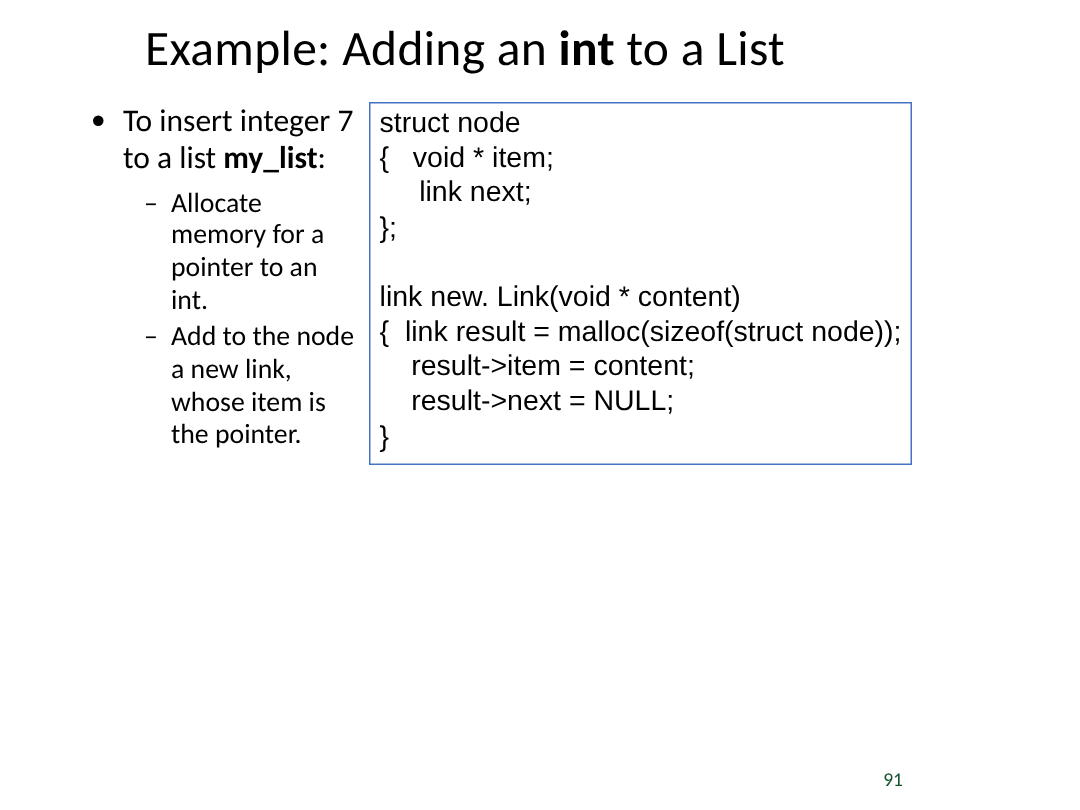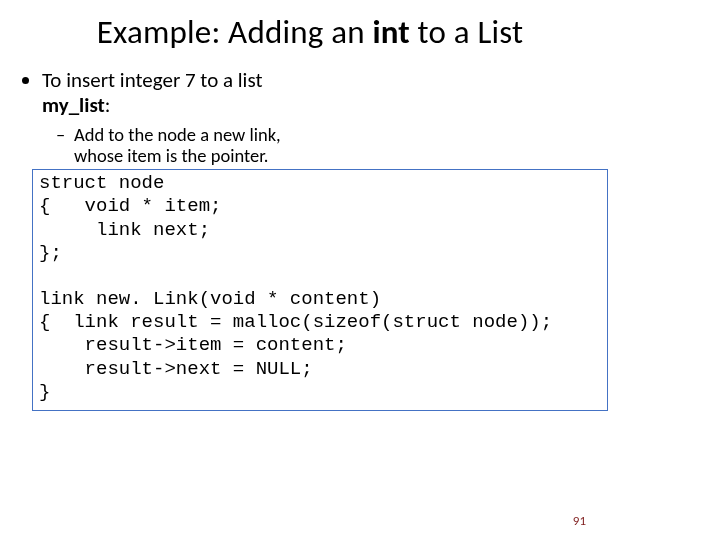--- a/index.html
+++ b/index.html
@@ -21,23 +21,24 @@
   }
   .title {
     text-align: center;
     font-size: 33px;
     padding-top: 12px;
     letter-spacing: 0.2px;
   }
   .title .bold { font-weight: 700; }
   .content {
     display: flex;
-    flex-direction: column;
+    flex-direction: row;
     margin-top: 16px;
     padding: 0 12px 0 22px;
+    margin-left: 40px;
   }
   .left {
     width: 260px;
     font-size: 21px;
     line-height: 1.18;
   }
   .left ul {
     list-style: disc;
     margin: 0;
     padding-left: 20px;
@@ -62,48 +63,49 @@
   }
   .right {
     flex: 1;
     margin-left: 10px;
   }
   .codebox {
     border: 1.5px solid #4472c4;
     padding: 2px 6px 6px 6px;
     font-size: 19px;
     line-height: 1.22;
-    font-family: Liberation Mono, monospace;
+    font-family: Liberation Sans, sans-serif;
     white-space: pre;
   }
   .pagenum {
     position: absolute;
-    right: 34px;
+    right: 18px;
     bottom: 12px;
-    color: #7f1d1d;
+    color: #14532d;
     font-size: 13px;
   }
   .bold { font-weight: 700; }
 </style>
 </head>
 <body>
 
 <div class="slide">
 
   <div class="title">
     <span>Example: Adding an </span><span class="bold">int</span><span> to a List</span>
   </div>
 
   <div class="content">
 
     <div class="left">
       <ul>
         <li>
           <span>To insert integer 7 to a list </span><span class="bold">my_list</span><span>:</span>
           <ul class="sub">
+            <li>Allocate memory for a pointer to an int.</li>
             <li>Add to the node a new link, whose item is the pointer.</li>
           </ul>
         </li>
       </ul>
     </div>
 
     <div class="right">
       <div class="codebox">struct node
 {   void * item;
      link next;

